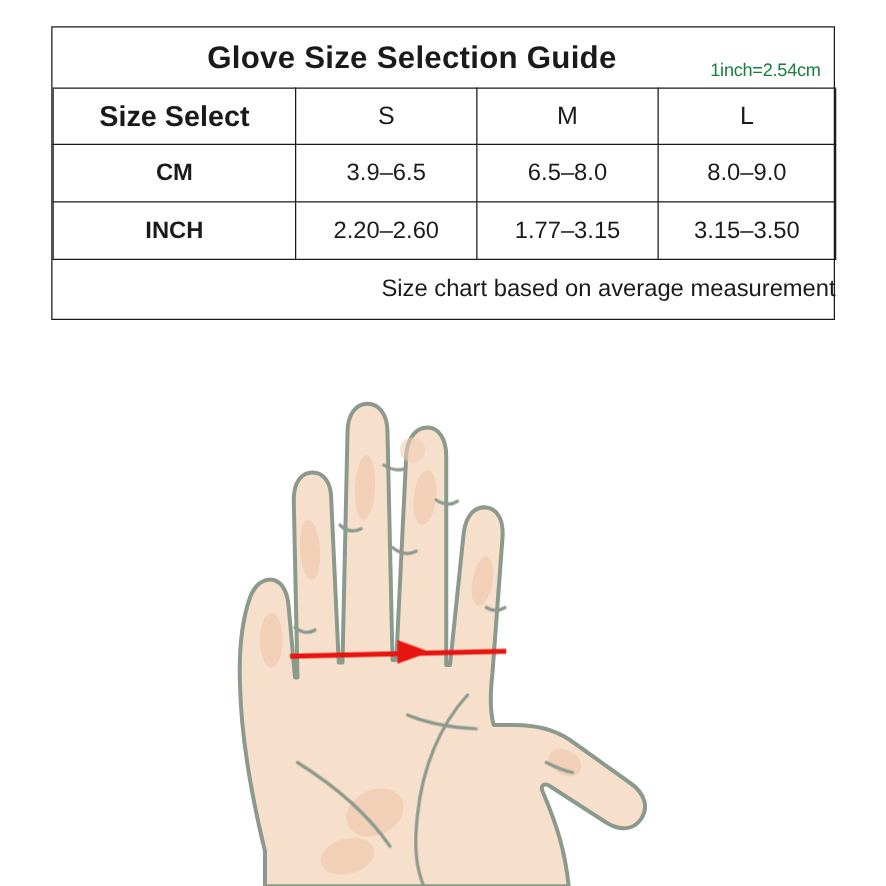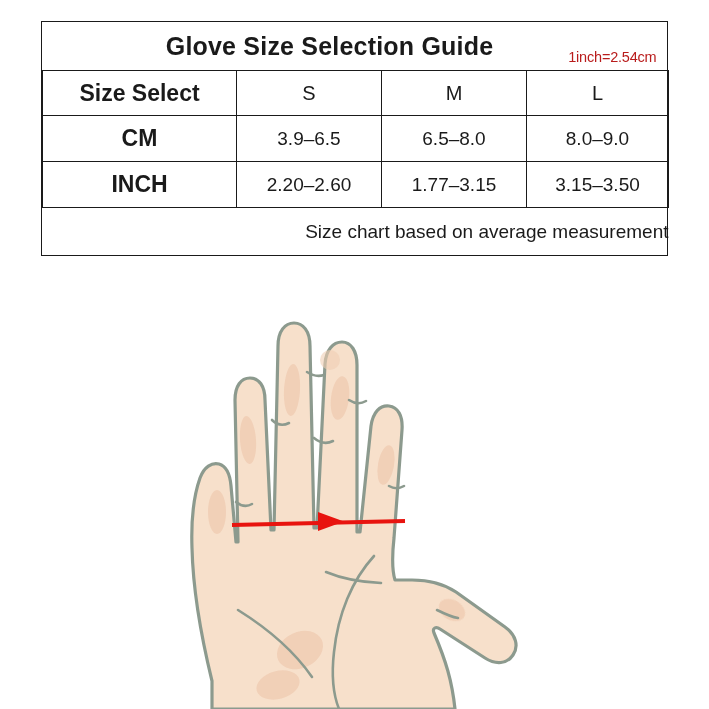--- a/index.html
+++ b/index.html
@@ -50,42 +50,42 @@
     letter-spacing: .2px;
     display: inline-block;
     transform: translateX(-26px);
   }
   .conv-note {
     position: absolute;
     right: 12px;
     bottom: 5px;
     font-size: 14.5px;
     font-weight: normal;
-    color: #b91c1c;
+    color: #15803d;
     letter-spacing: -0.2px;
   }
   .col-label { width: 194px; }
   .col-s { width: 145px; }
   .col-m { width: 145px; }
   .col-l { width: 142px; }
 
   tr.head-row td { height: 44px; }
   tr.head-row td.label-cell {
     font-size: 23px;
     font-weight: bold;
     margin-left: 45px;
   }
   tr.head-row td.size-cell {
     font-size: 20px;
     font-weight: normal;
   }
 
   tr.data-row td { height: 45px; }
   tr.data-row td.label-cell {
-    font-size: 23px;
+    font-size: 19px;
     font-weight: bold;
   }
   tr.data-row td.value-cell {
     font-size: 19px;
   }
 
   tr.note-row td {
     border-left: none;
     border-right: none;
     border-bottom: none;

